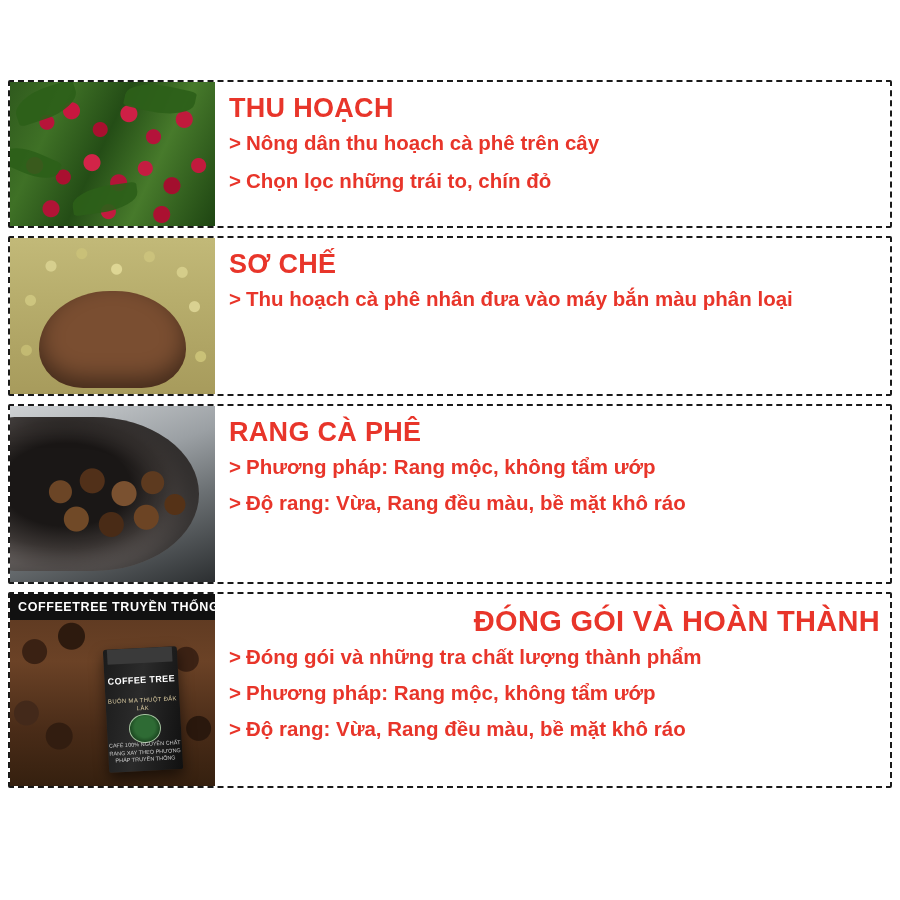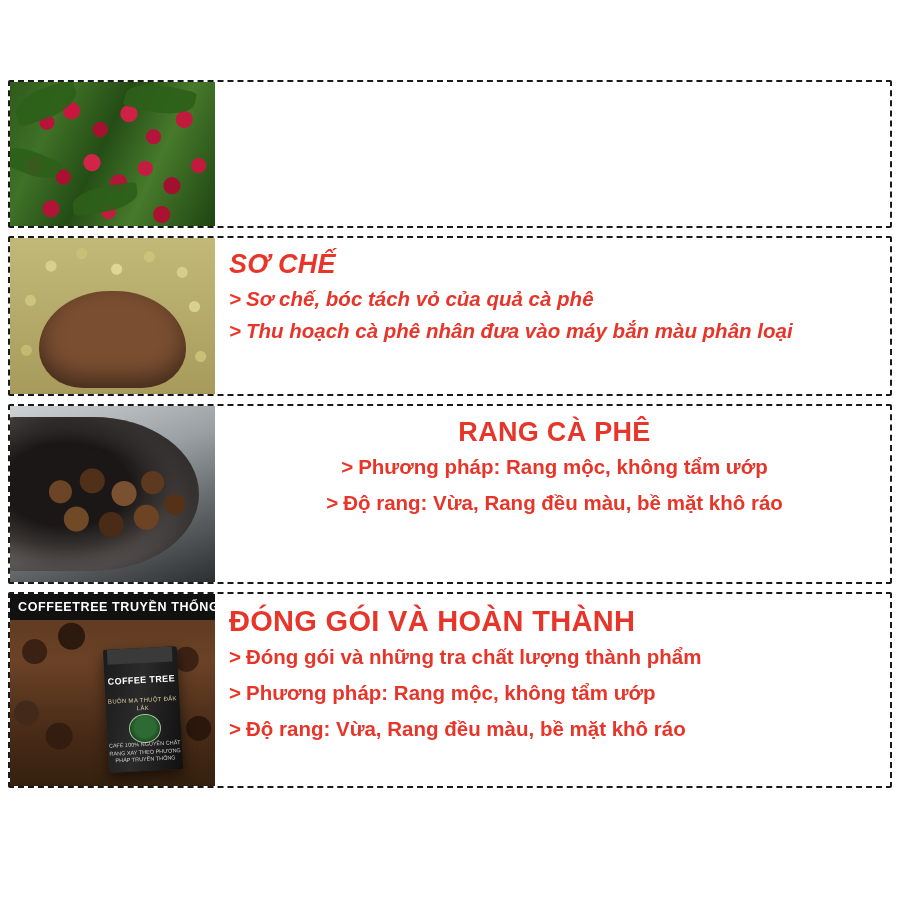--- a/index.html
+++ b/index.html
@@ -35,22 +35,22 @@
     border-radius: 2px;
     box-sizing: border-box;
     margin-bottom: 8px;
     display: flex;
     align-items: stretch;
     background: #ffffff;
     overflow: hidden;
   }
 
   .step-1 { height: 148px; }
-  .step-2 { height: 160px; font-style: italic; }
-  .step-3 { height: 180px; text-align: center; }
+  .step-2 { height: 160px; }
+  .step-3 { height: 180px; }
   .step-4 { height: 196px; }
 
   .thumb {
     flex: 0 0 205px;
     width: 205px;
     position: relative;
     overflow: hidden;
     background: #3a2a1c;
   }
 
@@ -63,21 +63,21 @@
   .step-title {
     color: #e8352a;
     font-size: 27px;
     font-weight: bold;
     letter-spacing: 0.3px;
     line-height: 1.1;
     margin: 4px 0 6px 0;
     white-space: nowrap;
   }
 
-  .step-4 .step-title { font-size: 29px; }
+  .step-4 .step-title { font-size: 29px; text-align: right; }
 
   .bullet {
     color: #e8352a;
     font-size: 20.5px;
     font-weight: bold;
     line-height: 1.28;
     margin: 0 0 10px 0;
   }
 
   .bullet .arrow {
@@ -289,33 +289,39 @@
   <div class="steps">
 
     <div class="step step-1">
       <div class="thumb">
         <div class="img-cherries"></div>
         <div class="leaf" style="left:2%;top:4%;width:64px;height:30px;transform:rotate(-18deg);"></div>
         <div class="leaf" style="left:56%;top:2%;width:70px;height:28px;transform:rotate(12deg);"></div>
         <div class="leaf" style="left:30%;top:72%;width:66px;height:26px;transform:rotate(-8deg);"></div>
         <div class="leaf" style="left:-4%;top:48%;width:58px;height:24px;transform:rotate(24deg);"></div>
       </div>
+      <div class="content">
+        <div class="step-title">THU HOẠCH</div>
+        <div class="bullet">
+          <span class="arrow">&gt;</span><span>Nông dân thu hoạch cà phê trên cây</span>
+        </div>
+        <div class="bullet">
+          <span class="arrow">&gt;</span><span>Chọn lọc những trái to, chín đỏ</span>
+        </div>
+      </div>
     </div>
 
     <div class="step step-2">
       <div class="thumb">
         <div class="img-greenbeans"></div>
         <div class="hand"></div>
         <div class="bean-pile"></div>
       </div>
       <div class="content">
         <div class="step-title">SƠ CHẾ</div>
-        <div class="bullet">
-          <span class="arrow">&gt;</span><span>Sơ chế, bóc tách vỏ của quả cà phê</span>
-        </div>
         <div class="bullet">
           <span class="arrow">&gt;</span><span>Thu hoạch cà phê nhân đưa vào máy bắn màu phân loại</span>
         </div>
       </div>
     </div>
 
     <div class="step step-3">
       <div class="thumb">
         <div class="img-roaster"></div>
         <div class="drum"></div>

